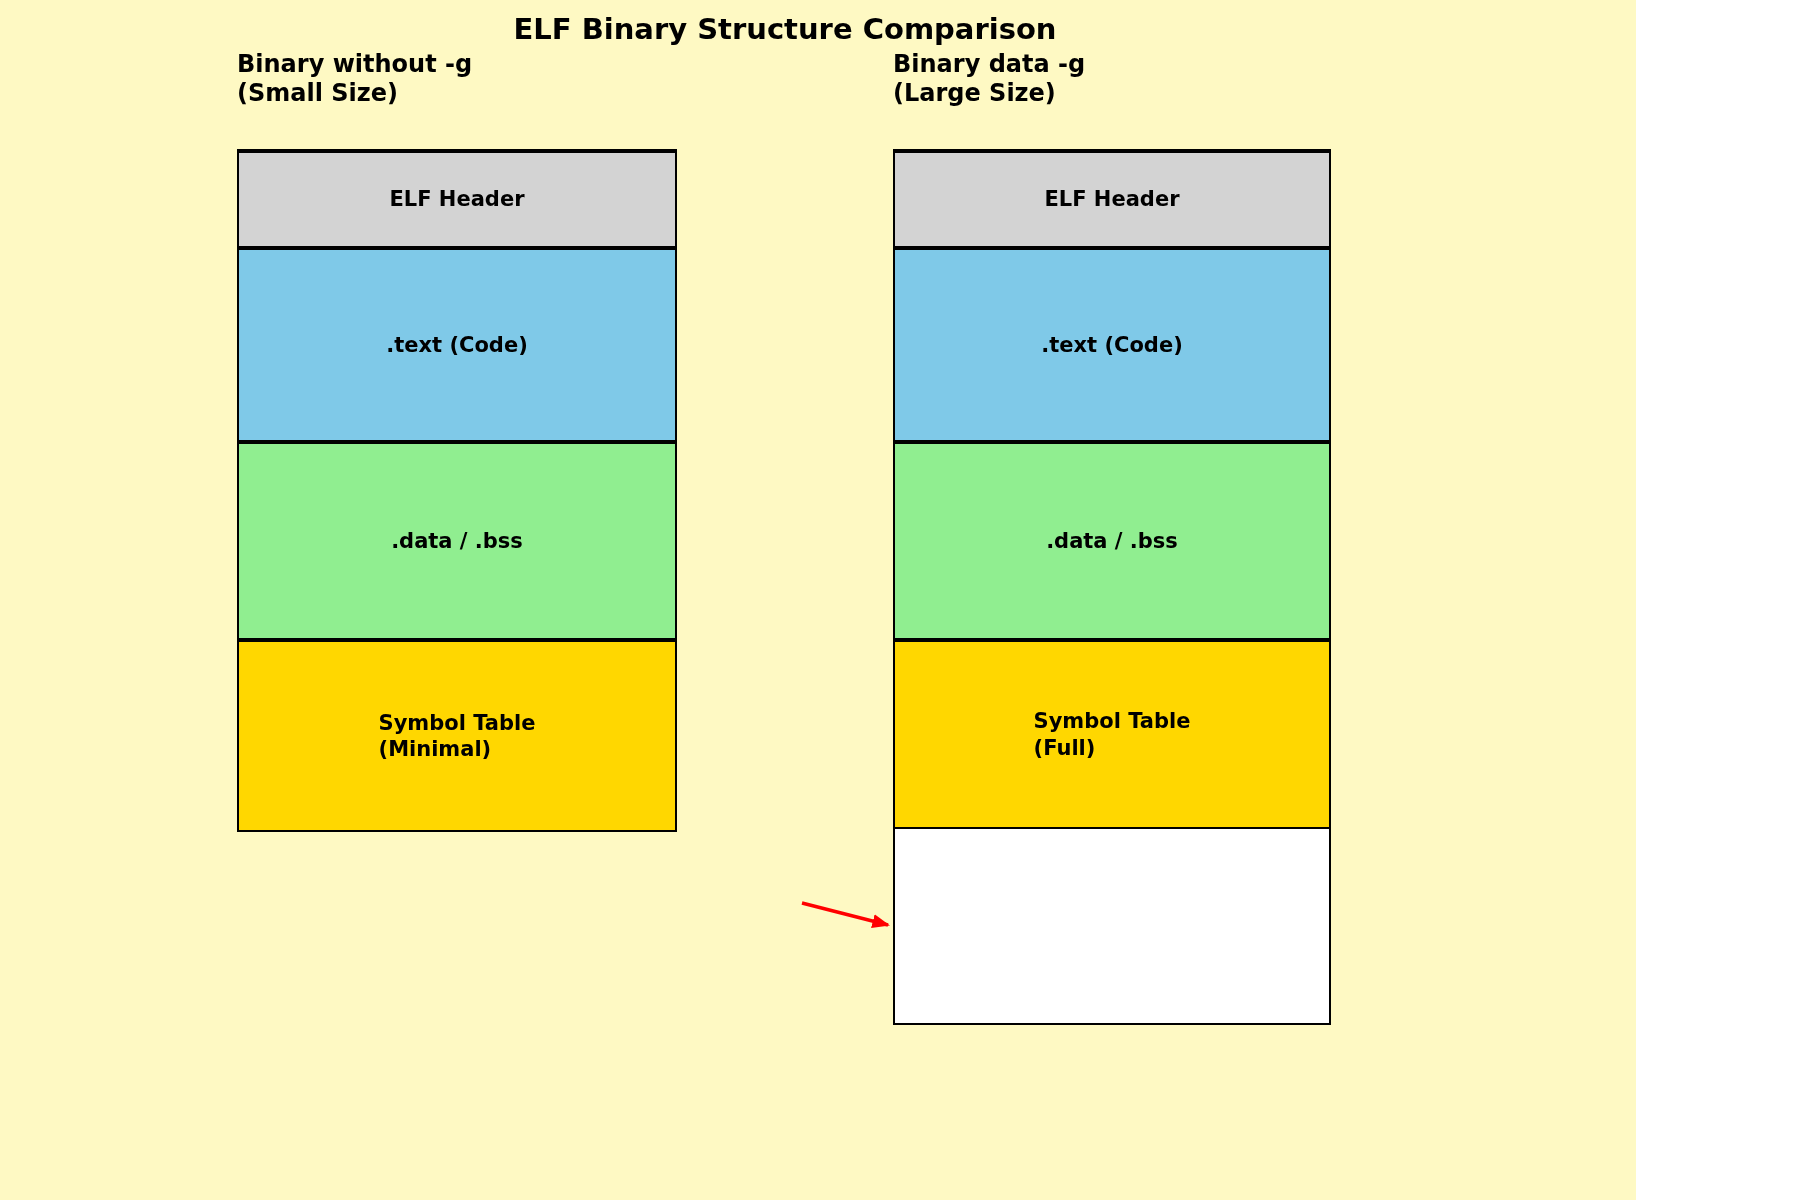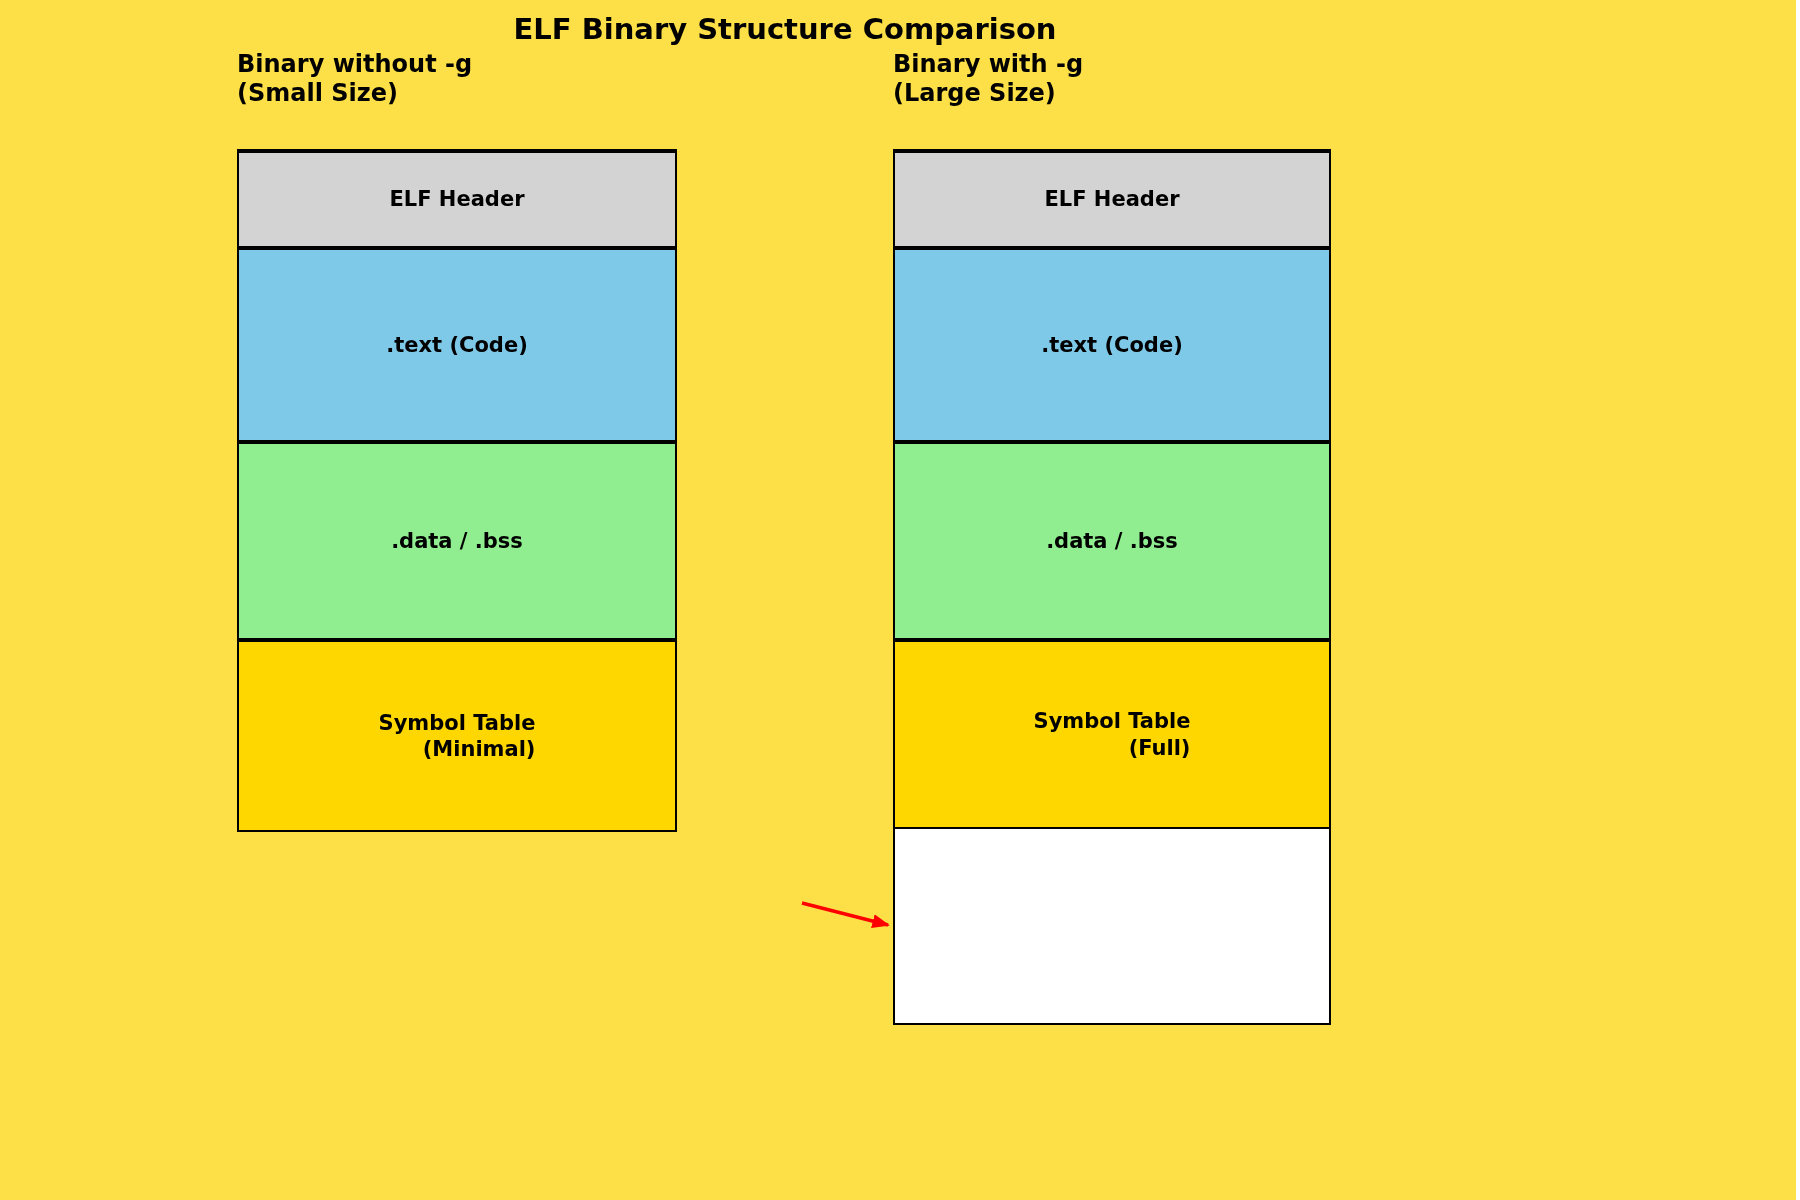--- a/index.html
+++ b/index.html
@@ -7,23 +7,23 @@
     margin: 0;
     padding: 0;
     background: #ffffff;
   }
   body {
     font-family: "DejaVu Sans", "Liberation Sans", sans-serif;
     color: #000000;
   }
   #canvas {
     position: relative;
-    width: 1796px;
+    width: 1636px;
     height: 1200px;
-    background: #fde047;
+    background: #fef9c3;
     overflow: hidden;
   }
 
   
   .fig-title {
     position: absolute;
     left: 0;
     top: 14px;
     width: 1570px;
     text-align: center;
@@ -59,21 +59,21 @@
     right: -2px;
     box-sizing: border-box;
     border: 2px solid #000000;
     display: flex;
     align-items: center;
     justify-content: center;
   }
   .seg-label {
     font-size: 21px;
     font-weight: bold;
-    text-align: right;
+    text-align: left;
     line-height: 1.24;
     white-space: pre-line;
     color: #000000;
   }
 
   
   .annotation {
     position: absolute;
     left: 620px;
     top: 880px;
@@ -97,21 +97,21 @@
 </head>
 <body>
 
 <div id="canvas">
 
   <div class="fig-title">ELF Binary Structure Comparison</div>
 
   <div class="col-title left">Binary without -g
 (Small Size)</div>
 
-  <div class="col-title right">Binary with -g
+  <div class="col-title right">Binary data -g
 (Large Size)</div>
 
   <div class="stack left">
       <div class="seg" style="top: 0px; height: 97px; background: rgb(211, 211, 211);">
         <div class="seg-label">ELF Header</div>
       </div>
       <div class="seg" style="top: 97px; height: 194px; background: rgb(127, 201, 232);">
         <div class="seg-label">.text (Code)</div>
       </div>
       <div class="seg" style="top: 291px; height: 198px; background: rgb(144, 238, 144);">

